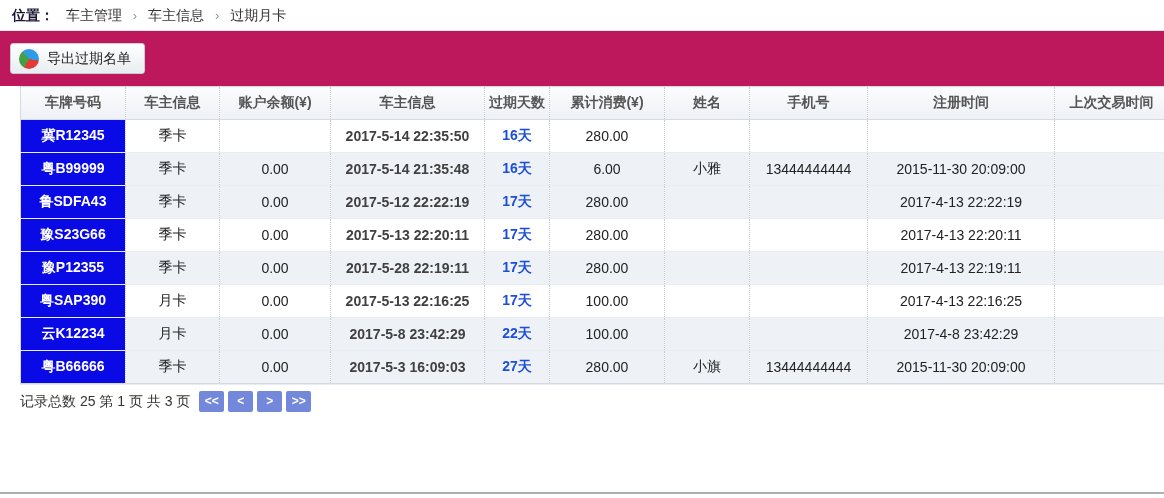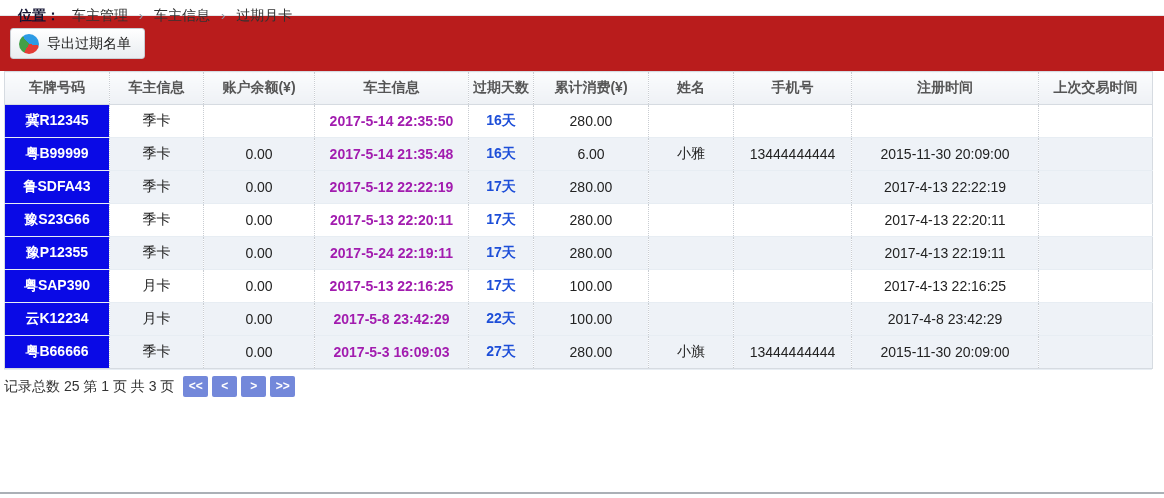--- a/index.html
+++ b/index.html
@@ -6,48 +6,48 @@
   html, body { margin: 0; padding: 0; }
   body {
     width: 1164px; height: 498px;
     background: #ffffff;
     font-family: "Liberation Sans", sans-serif;
     position: relative;
     overflow: hidden;
   }
   
   .breadcrumb-bar {
-    height: 16px; line-height: 30px;
-    padding-left: 18px;
+    height: 31px; line-height: 30px;
+    padding-left: 12px;
     border-bottom: 1px solid #e4e7ea;
     font-size: 14px; color: #333;
     background: #ffffff;
     white-space: nowrap;
   }
   .crumb-label { font-weight: bold; color: #141432; margin-right: 8px; }
   .crumb-item { color: #333; cursor: pointer; }
   .crumb-item.current { cursor: default; }
   .crumb-sep { color: #8b9aaa; margin: 0 7px; font-size: 13px; }
   
-  .toolbar { padding: 12px 0 12px 10px; background: #b91c1c; }
+  .toolbar { padding: 12px 0 12px 10px; background: #be185d; }
   .export-btn {
     display: inline-flex; align-items: center;
     height: 31px; padding: 0 13px 0 8px;
     background: linear-gradient(#ffffff, #e9edf1);
     border: 1px solid #c8cdd3; border-radius: 3px;
     font-family: "Liberation Sans", sans-serif;
     font-size: 14px; color: #222; cursor: pointer;
   }
   .pie-icon {
     width: 20px; height: 20px; border-radius: 50%;
     margin-right: 8px; flex: 0 0 auto;
     background: conic-gradient(from -40deg, #2d9be5 0deg 140deg, #e23c36 140deg 250deg, #43a047 250deg 360deg);
   }
   
-  .table-wrap { margin: 0 4px; }
+  .table-wrap { margin: 0 20px; }
   table {
     width: 1148px; border-collapse: collapse; table-layout: fixed;
     border: 1px solid #d6dbe1;
   }
   th {
     height: 33px;
     background: linear-gradient(#fbfcfd, #eef1f5);
     border-bottom: 1px solid #d6dbe1;
     font-size: 14px; font-weight: bold; color: #555;
     text-align: center; overflow: hidden; white-space: nowrap;
@@ -58,21 +58,21 @@
     font-size: 14px; color: #222;
     border-top: 1px solid #e7edf3;
     overflow: hidden; white-space: nowrap;
   }
   tr.even td { background: #eef2f7; }
   td.col-plate {
     background: #0a0ae6 !important;
     color: #ffffff; font-weight: bold; font-size: 14px;
     cursor: pointer;
   }
-  td.col-expire_time { color: #a21caf; font-weight: bold; }
+  td.col-expire_time { color: #404040; font-weight: bold; }
   td.col-expired_days { color: #1d4ed8; font-weight: bold; }
   
   .footer {
     height: 34px; width: 1148px;
     display: flex; align-items: center; justify-content: flex-start;
     border-top: 1px solid #e7edf3;
     font-size: 14px; color: #333;
     padding-right: 2px;
   }
   .pg-summary { margin-right: 5px; }
@@ -182,21 +182,21 @@
           <td class="col-total_spent">280.00</td>
           <td class="col-name"></td>
           <td class="col-phone"></td>
           <td class="col-register_time">2017-4-13 22:20:11</td>
           <td class="col-last_trade_time"></td>
         </tr>
         <tr class="even">
           <td class="col-plate">豫P12355</td>
           <td class="col-account_type">季卡</td>
           <td class="col-balance">0.00</td>
-          <td class="col-expire_time">2017-5-24 22:19:11</td>
+          <td class="col-expire_time">2017-5-28 22:19:11</td>
           <td class="col-expired_days">17天</td>
           <td class="col-total_spent">280.00</td>
           <td class="col-name"></td>
           <td class="col-phone"></td>
           <td class="col-register_time">2017-4-13 22:19:11</td>
           <td class="col-last_trade_time"></td>
         </tr>
         <tr class="">
           <td class="col-plate">粤SAP390</td>
           <td class="col-account_type">月卡</td>

